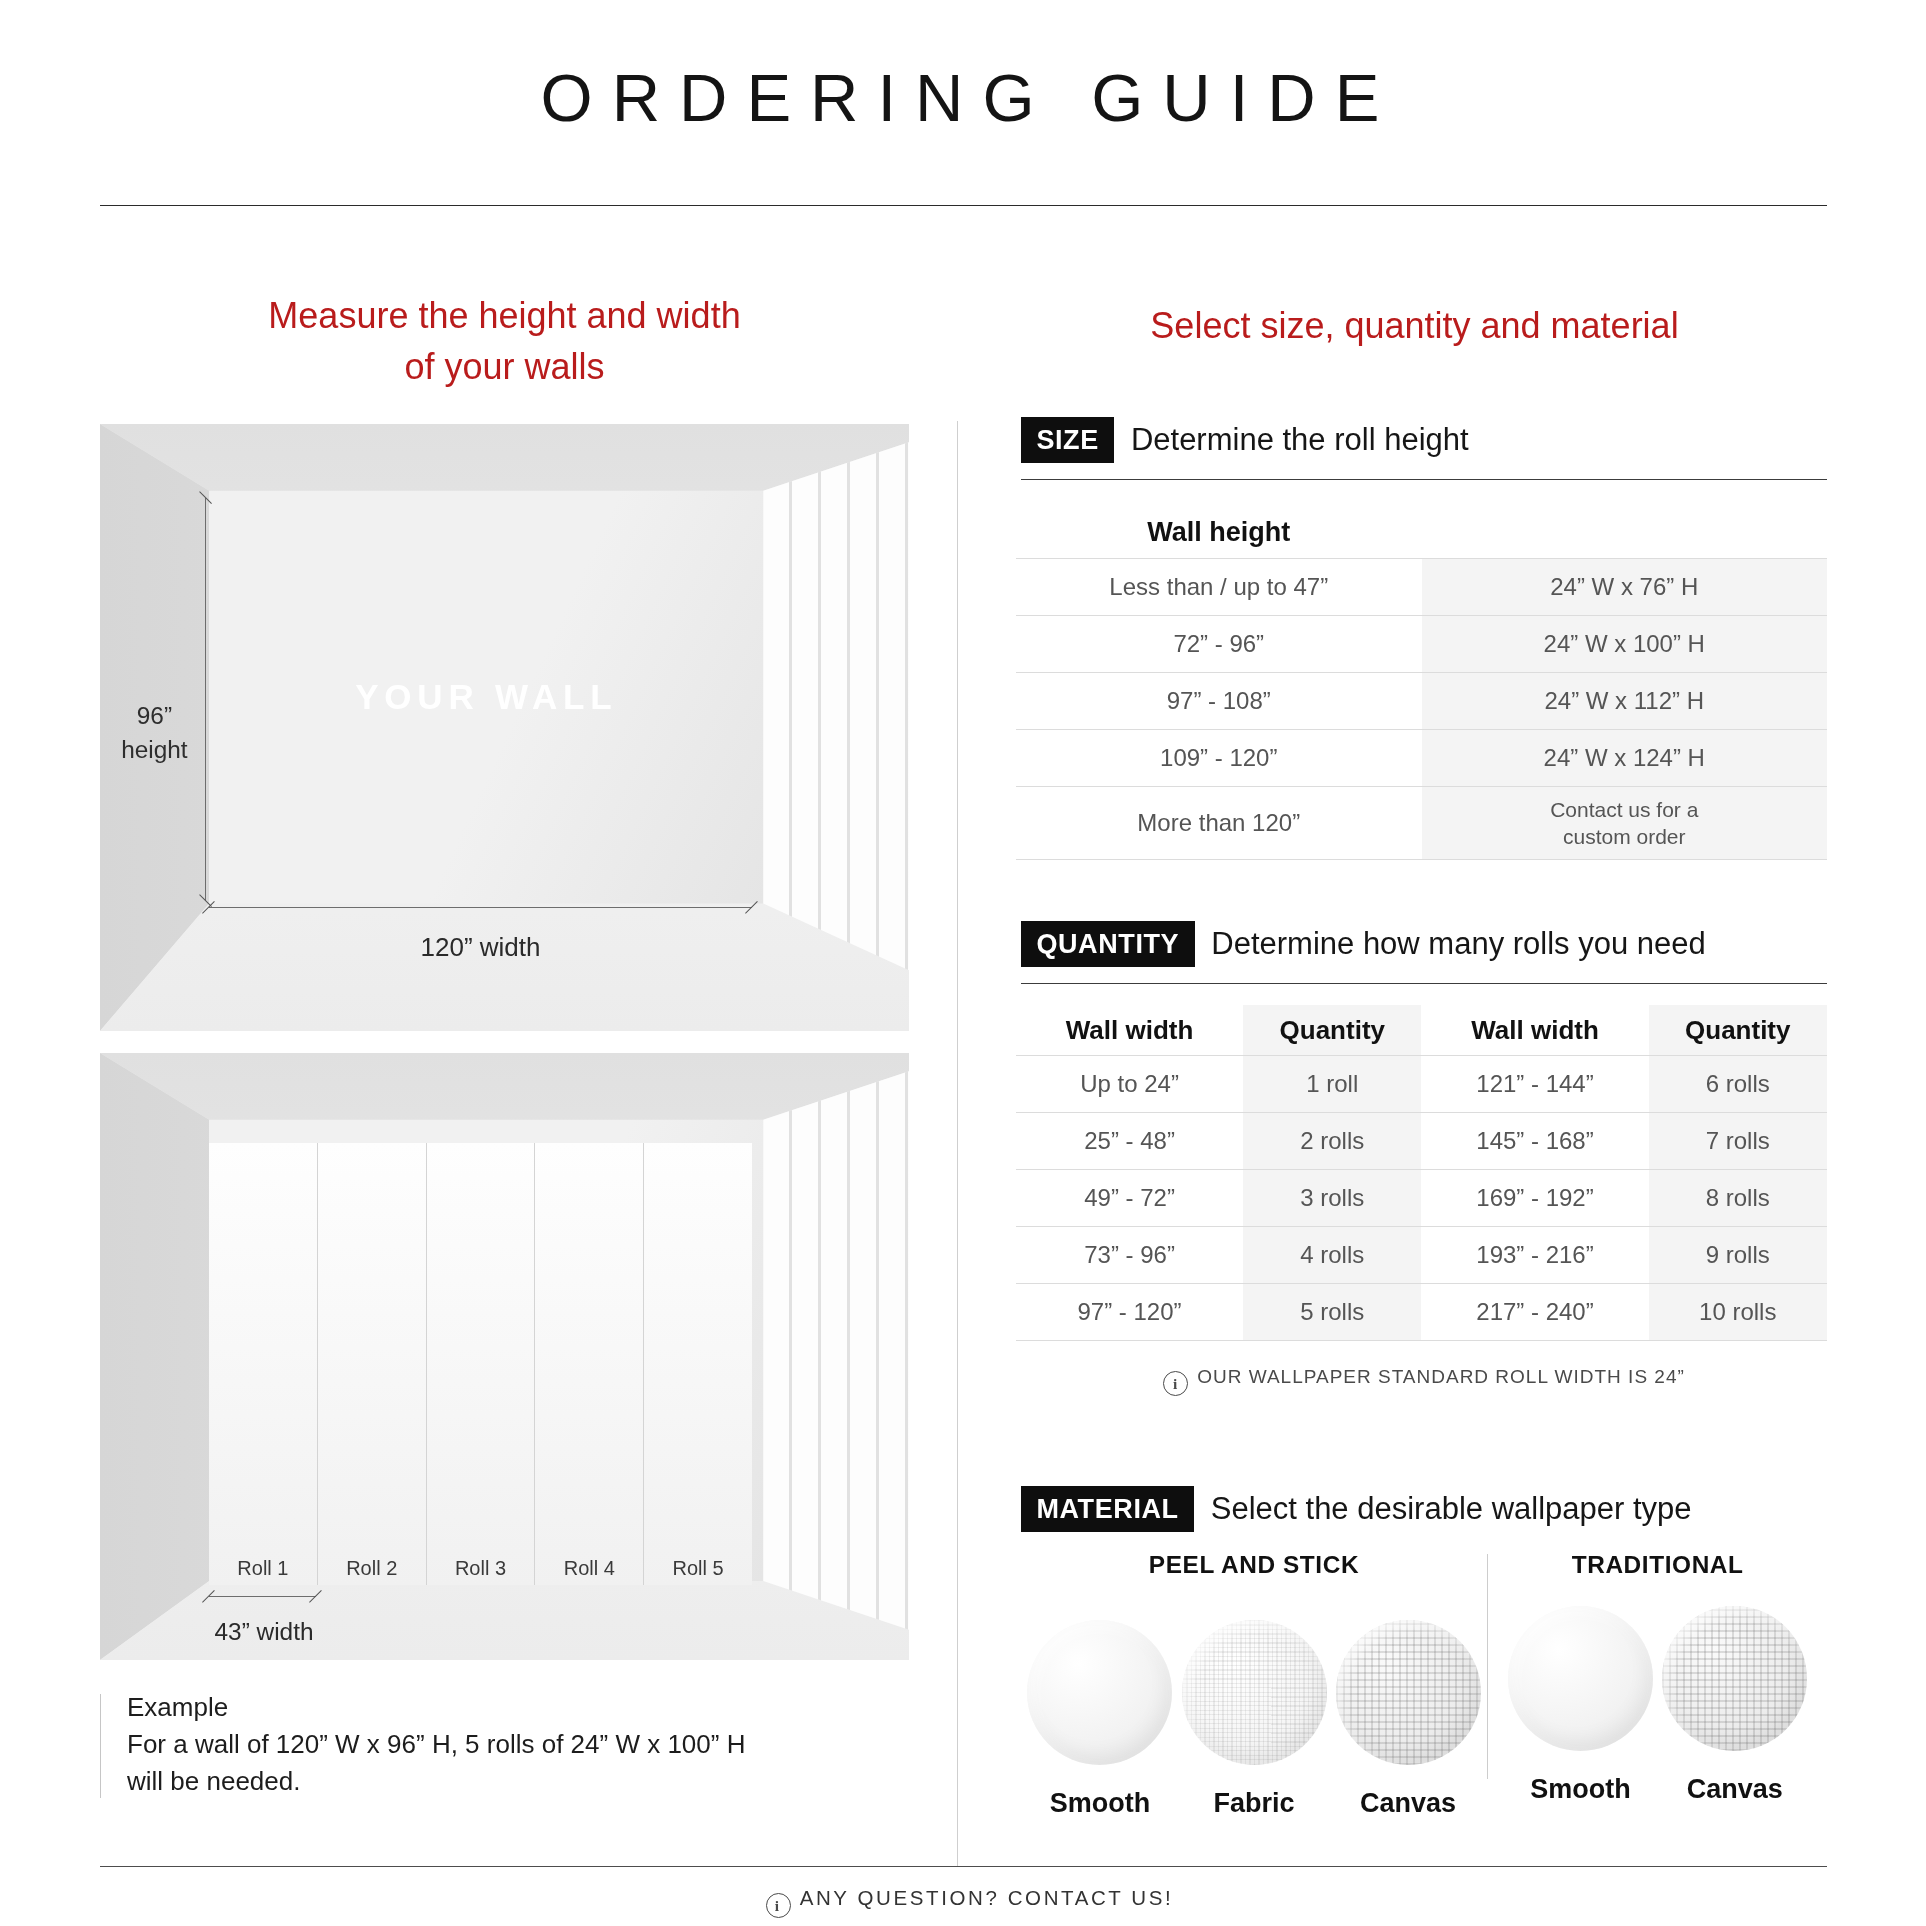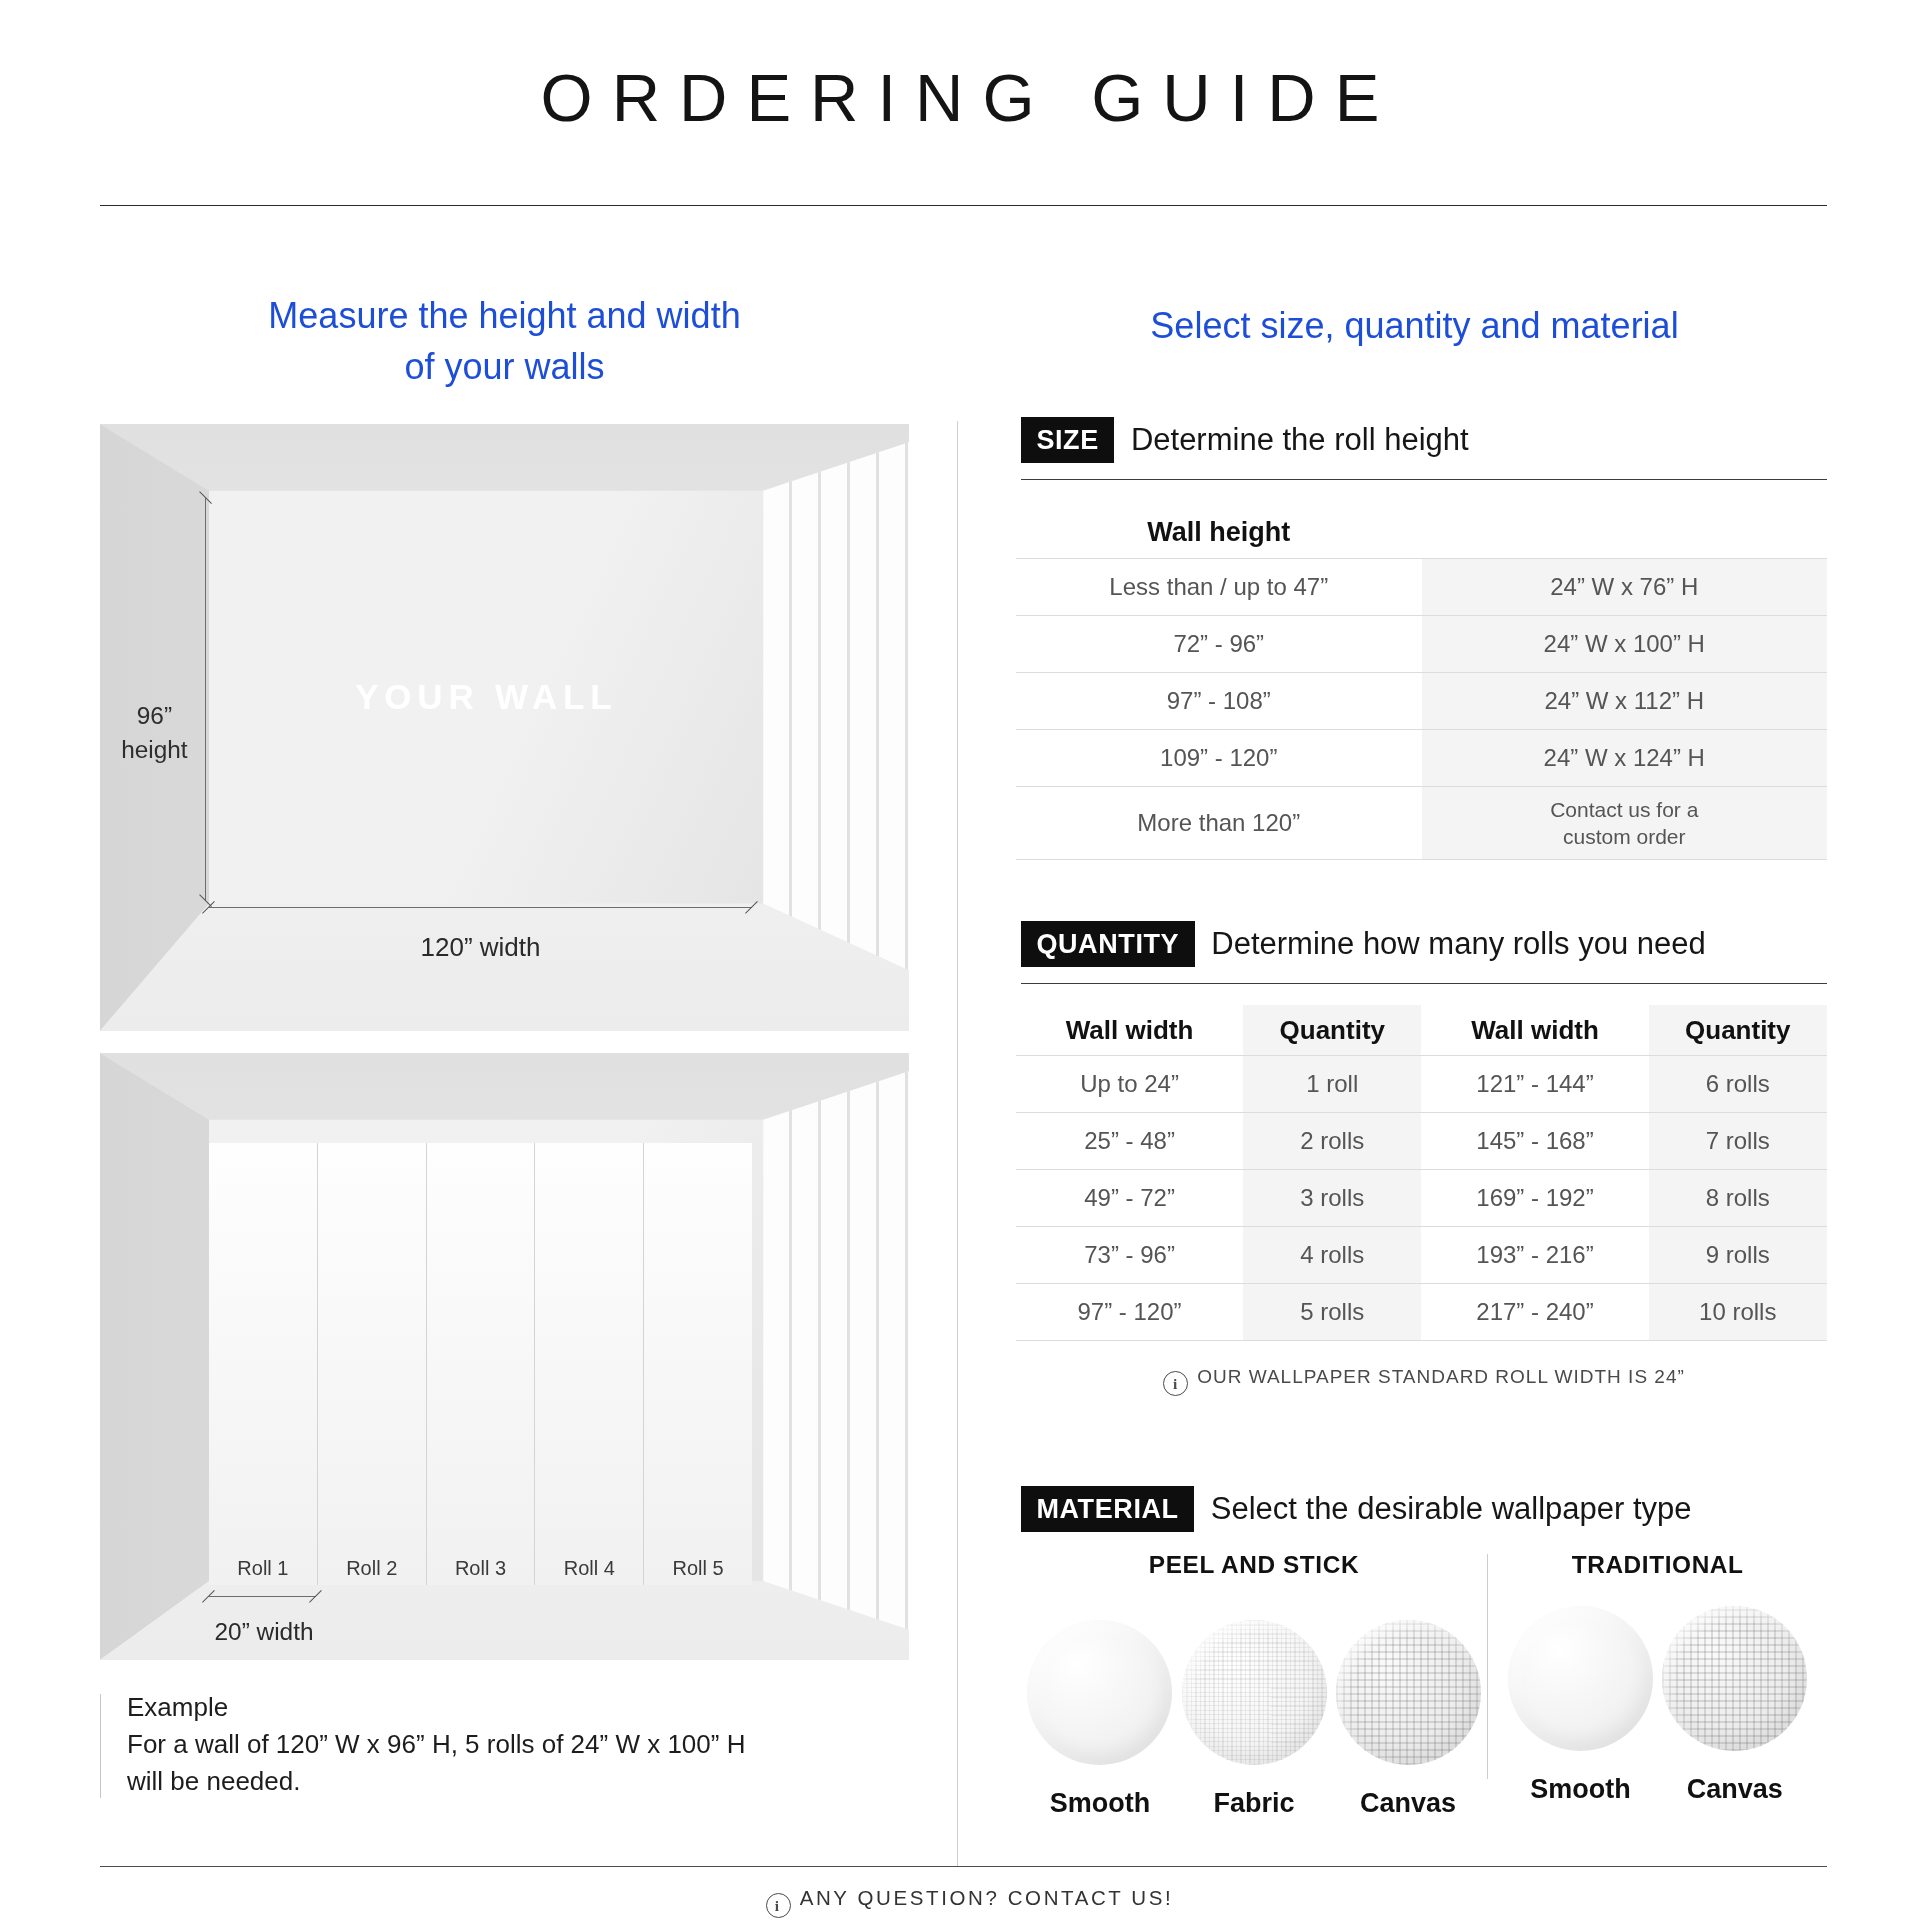--- a/index.html
+++ b/index.html
@@ -10,21 +10,21 @@
   .pre { white-space:pre-line; }
 
   
   #page-title {
     position:absolute; top:59px; left:0; width:100%; text-align:center;
     font-size:67px; font-weight:500; letter-spacing:19px; color:#141414;
   }
   #title-rule { position:absolute; top:205px; left:100px; width:1727px; height:1.3px; background:#2b2b2b; }
 
   
-  .col-heading { position:absolute; text-align:center; font-size:36px; line-height:1.42; color:#1d4ed8; }
+  .col-heading { position:absolute; text-align:center; font-size:36px; line-height:1.42; color:#b91c1c; }
   #left-heading { top:290px; left:100px; width:809px; }
   #right-heading { top:300px; left:1002px; width:825px; }
   #column-divider { position:absolute; left:957px; top:421px; width:1.3px; height:1445px; background:#cfcfcf; }
 
   
   .room { position:absolute; left:100px; width:809px; height:607px; background:#f0f0f0; overflow:hidden; }
   #room1 { top:424px; }
   #room2 { top:1053px; }
   .ceiling { position:absolute; inset:0; background:linear-gradient(180deg,#e0e0e0,#f4f4f4);
     clip-path:polygon(0 0,100% 0,100% 3%,82% 11%,13.5% 11%,0 0); }
@@ -183,21 +183,21 @@
         <div class="roll-label">Roll 3</div>
       </div>
       <div class="roll-panel">
         <div class="roll-label">Roll 4</div>
       </div>
       <div class="roll-panel">
         <div class="roll-label">Roll 5</div>
       </div>
     </div>
     <div id="room2-dim-h" class="dim-h"></div>
-    <div id="room2-width-label">20” width</div>
+    <div id="room2-width-label">43” width</div>
   </div>
 
   <div id="example-rule"></div>
   <div id="example">
     <div>Example</div>
     <div class="pre">For a wall of 120” W x 96” H, 5 rolls of 24” W x 100” H
 will be needed.</div>
   </div>
 
   <div id="size-head" class="section-head">

